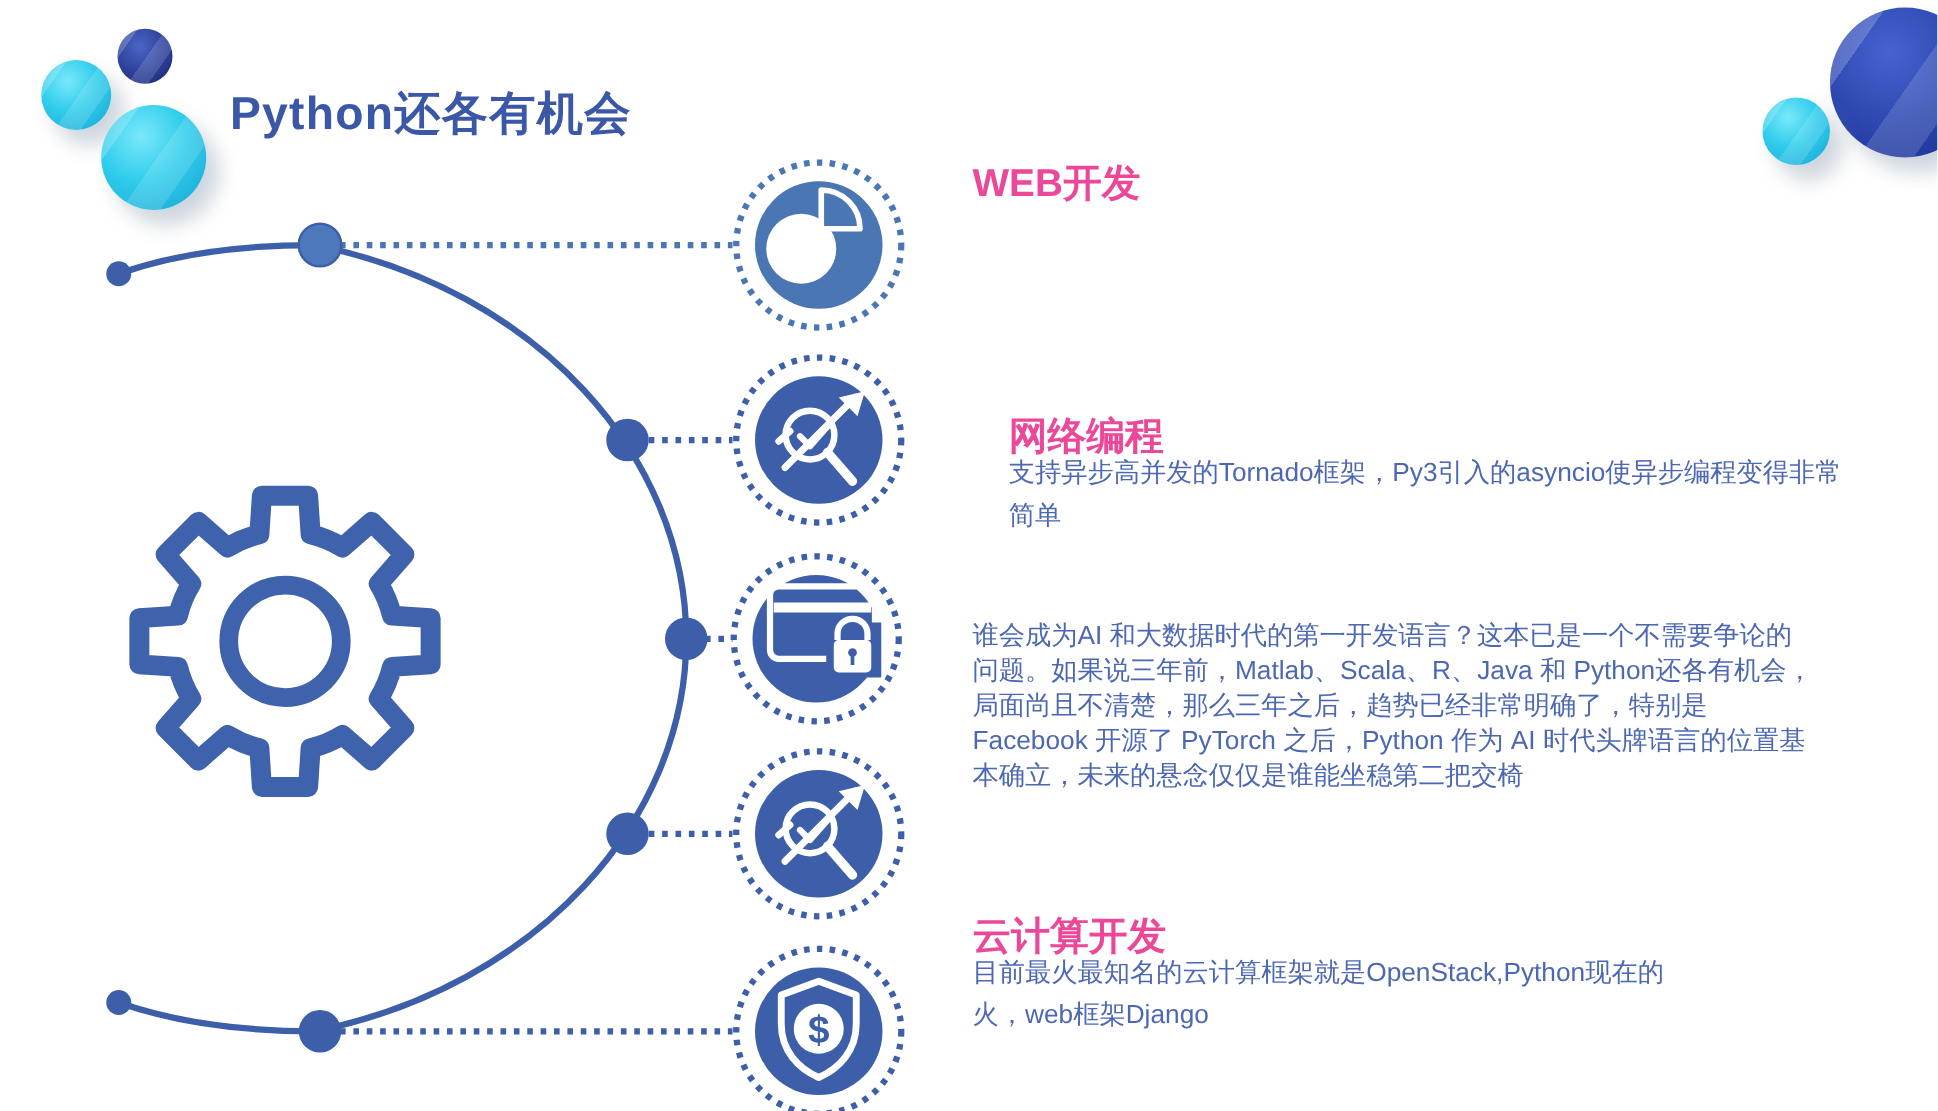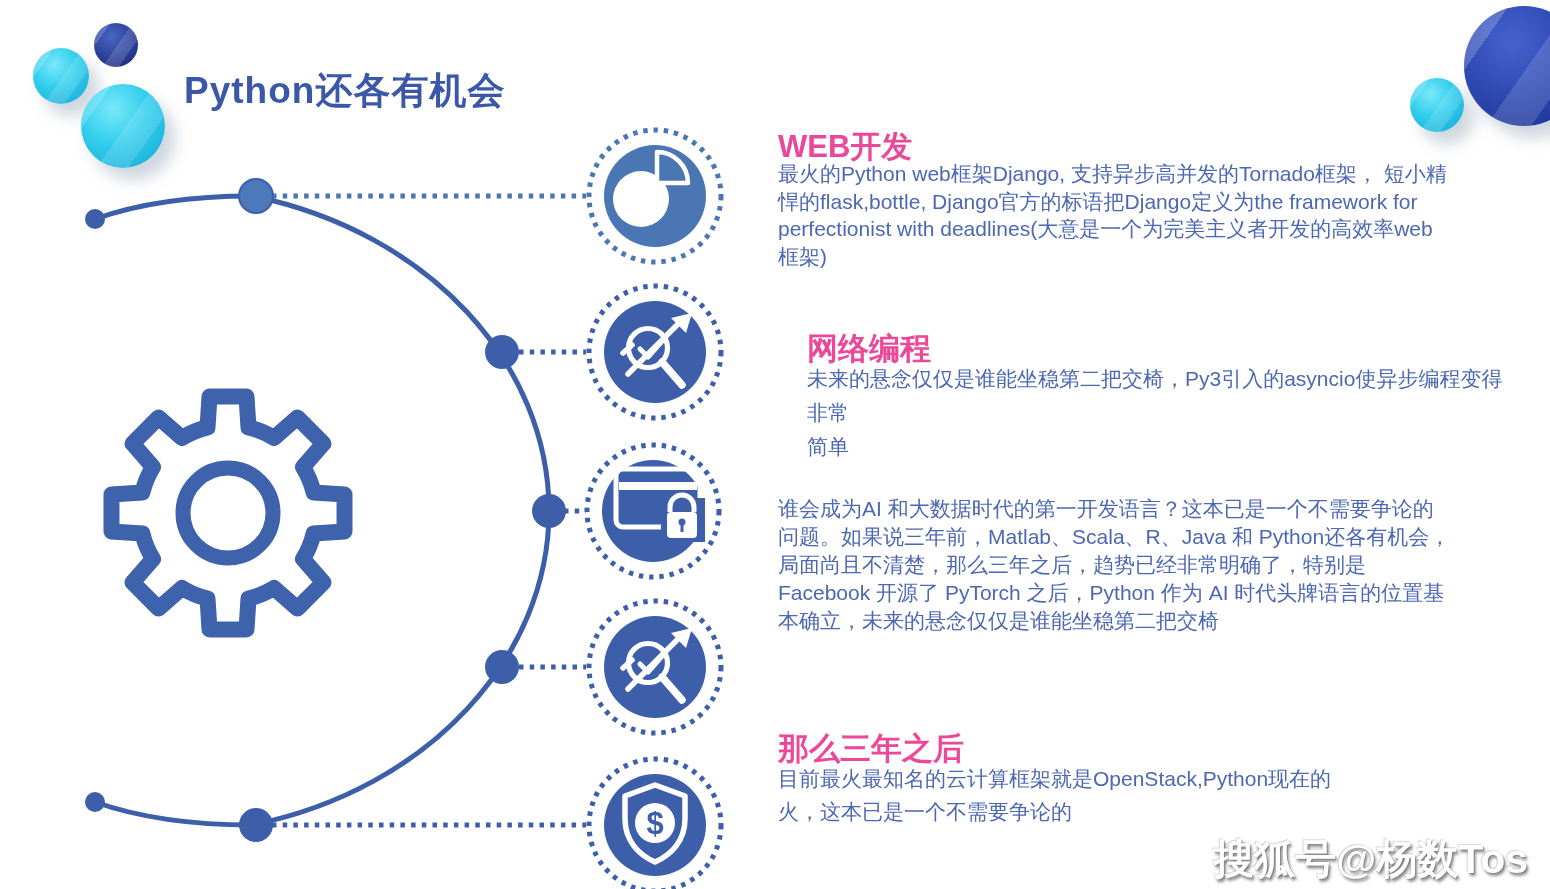--- a/index.html
+++ b/index.html
@@ -125,40 +125,35 @@
       <path d="M 0 -40 L 30 -29 L 30 -6 C 30 16 16 30 0 37 C -16 30 -30 16 -30 -6 L -30 -29 Z" fill="none" stroke="#ffffff" stroke-width="5.5" stroke-linejoin="round"></path>
       <circle cy="-2" r="20" fill="#ffffff"></circle>
       <text x="0" y="9" text-anchor="middle" font-size="31" font-weight="bold" fill="#3d5fa9">$</text>
     </g>
   </svg>
 
   <div class="title">Python还各有机会</div>
 
   <div class="sec" id="s1">
     <div class="h">WEB开发</div>
-    <div class="b">最火的Python web框架Django, 支持异步高并发的Tornado框架， 短小精
-悍的flask,bottle, Django官方的标语把Django定义为the framework for
-perfectionist with deadlines(大意是一个为完美主义者开发的高效率web
-框架)</div>
   </div>
 
   <div class="sec" id="s2">
     <div class="h">网络编程</div>
-    <div class="b">未来的悬念仅仅是谁能坐稳第二把交椅，Py3引入的asyncio使异步编程变得非常
+    <div class="b">支持异步高并发的Tornado框架，Py3引入的asyncio使异步编程变得非常
 简单</div>
   </div>
 
   <div class="sec" id="s3">
     <div class="b">谁会成为AI 和大数据时代的第一开发语言？这本已是一个不需要争论的
 问题。如果说三年前，Matlab、Scala、R、Java 和 Python还各有机会，
 局面尚且不清楚，那么三年之后，趋势已经非常明确了，特别是
 Facebook 开源了 PyTorch 之后，Python 作为 AI 时代头牌语言的位置基
 本确立，未来的悬念仅仅是谁能坐稳第二把交椅</div>
   </div>
 
   <div class="sec" id="s4">
-    <div class="h">那么三年之后</div>
+    <div class="h">云计算开发</div>
     <div class="b">目前最火最知名的云计算框架就是OpenStack,Python现在的
-火，这本已是一个不需要争论的</div>
+火，web框架Django</div>
   </div>
 
-  <div class="wm">搜狐号@杨数Tos</div>
 </div>
 
 </body></html>

